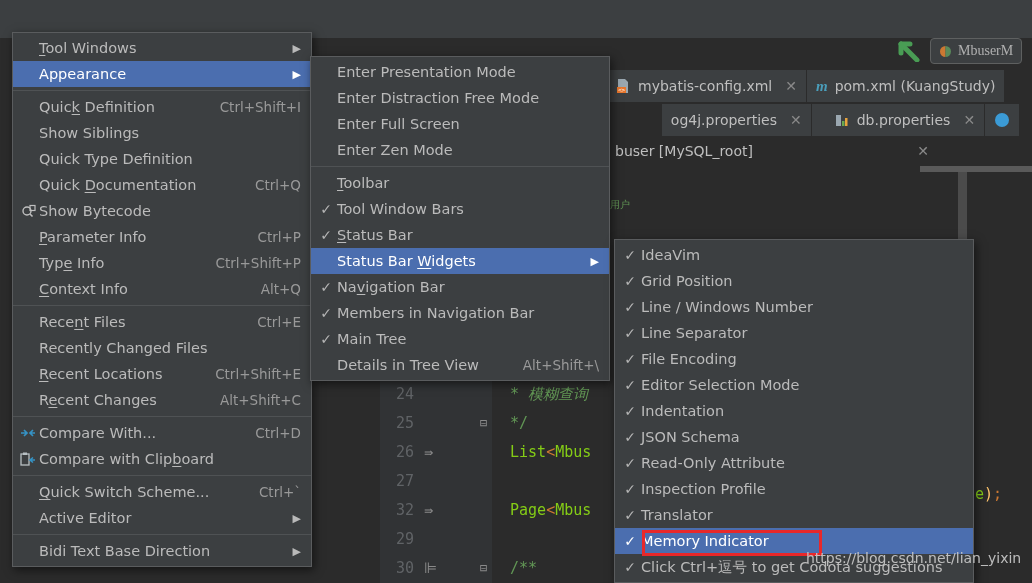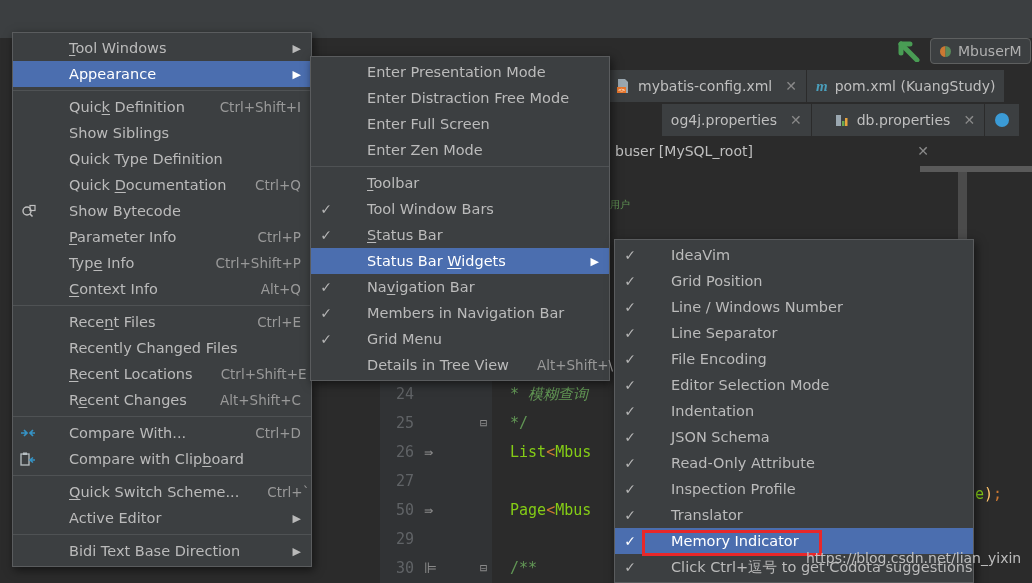--- a/index.html
+++ b/index.html
@@ -28,21 +28,21 @@
   #navbar{left:0;top:32px;width:1032px;height:24px;background:#3c3f41;
           display:flex;align-items:center;color:#a9a9a9;font-size:13.5px;}
   .crumb{display:flex;align-items:center;white-space:nowrap;}
   .crumb-sep{color:#787878;margin:0 6px;font-size:12px;}
   .badge-i{display:inline-block;width:15px;height:15px;border-radius:50%;
            background:#4a9c4a;color:#0f2a0f;font-size:10px;font-weight:bold;
            text-align:center;line-height:15px;margin-right:5px;font-family:"Liberation Serif",serif;}
   #nav-arrow-up{position:absolute;left:895px;top:40px;width:28px;height:22px;}
   #nav-combo{position:absolute;left:930px;top:38px;height:26px;border:1px solid #5e6060;
              border-radius:4px;background:#3c3f41;display:flex;align-items:center;
-             padding:0 8px;color:#b0b0b0;font-size:14px;white-space:nowrap;box-sizing:border-box;}
+             padding:0 8px;color:#b0b0b0;font-size:14px;white-space:nowrap;box-sizing:border-box;font-family:Liberation Serif, serif;}
   .dot-split{width:13px;height:13px;margin-right:6px;flex:none;}
 
   
   #tabrow1{left:606px;top:70px;width:426px;height:32px;display:flex;}
   #tabrow2{left:628px;top:104px;width:426px;height:32px;display:flex;justify-content:center;}
   #tabrow3{left:606px;top:136px;width:426px;height:30px;display:flex;}
   .ftab{display:flex;align-items:center;padding:0 9px;background:#3c3f41;
         border-right:1px solid #2b2b2b;color:#bfbfbf;font-size:14px;white-space:nowrap;gap:7px;}
   .ftab .x{color:#8a8a8a;font-size:14px;margin-left:6px;}
   .ficon{width:16px;height:16px;flex:none;}
@@ -74,21 +74,21 @@
 
   
   .menu{position:absolute;background:#3c3f41;border:1px solid #5a5c5e;
         box-shadow:2px 3px 9px rgba(0,0,0,.55);padding:2px 0;box-sizing:border-box;}
   .mi{display:flex;align-items:center;height:26px;padding:0 10px 0 4px;
       color:#bbbbbb;font-size:14.5px;white-space:nowrap;position:relative;box-sizing:border-box;}
   .mi.hl{background:#4b6eaf;color:#ffffff;}
   .mi .chk{width:22px;flex:none;text-align:center;font-size:14px;color:#b4b4b4;}
   .mi.hl .chk{color:#ffffff;}
   .mi .icoslot{width:22px;flex:none;display:flex;align-items:center;justify-content:center;}
-  .mi .lbl{flex:1;margin-left:30px;}
+  .mi .lbl{flex:1;}
   .mi .acc{color:#999999;font-size:13.5px;margin-left:28px;}
   .mi .arrow{margin-left:14px;font-size:11px;color:#b9b9b9;}
   .mi.hl .arrow{color:#ffffff;}
   .msep{height:1px;background:#4f5254;margin:3px 0;}
   .mi u{text-decoration:underline;text-underline-offset:2px;}
 
   #menu-view{left:12px;top:32px;width:300px;}
   #menu-appearance{left:310px;top:56px;width:300px;}
   #menu-widgets{left:614px;top:239px;width:360px;}
 
@@ -119,21 +119,21 @@
   </div>
   <div class="cl" style="top:58px;">
     <span class="lnum">26</span>
     <span class="gicon">⇛</span>
     <span class="src"><span class="kw">List</span><span class="op">&lt;</span><span class="kw">Mbus</span></span>
   </div>
   <div class="cl" style="top:87px;">
     <span class="lnum">27</span>
   </div>
   <div class="cl" style="top:116px;">
-    <span class="lnum">50</span>
+    <span class="lnum">32</span>
     <span class="gicon">⇛</span>
     <span class="src"><span class="kw">Page</span><span class="op">&lt;</span><span class="kw">Mbus</span></span>
   </div>
   <div class="cl" style="top:145px;">
     <span class="lnum">29</span>
   </div>
   <div class="cl" style="top:174px;">
     <span class="lnum">30</span>
     <span class="gicon">⊫</span>
     <span class="fold">⊟</span>
@@ -385,21 +385,21 @@
   <div class="mi">
     <span class="chk">✓</span>
     <span class="lbl">Na<u>v</u>igation Bar</span>
   </div>
   <div class="mi">
     <span class="chk">✓</span>
     <span class="lbl">Members in Navigation Bar</span>
   </div>
   <div class="mi">
     <span class="chk">✓</span>
-    <span class="lbl">Grid Menu</span>
+    <span class="lbl">Main Tree</span>
   </div>
   <div class="mi">
     <span class="chk"></span>
     <span class="lbl">Details in Tree View</span>
     <span class="acc">Alt+Shift+\</span>
   </div>
 </div>
 
 <div class="menu" id="menu-widgets">
   <div class="mi">

